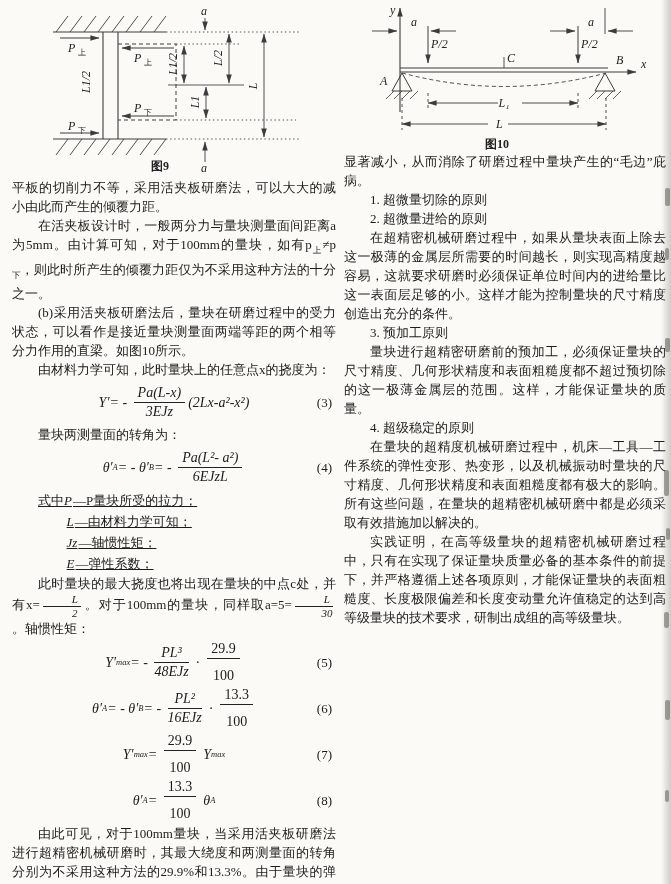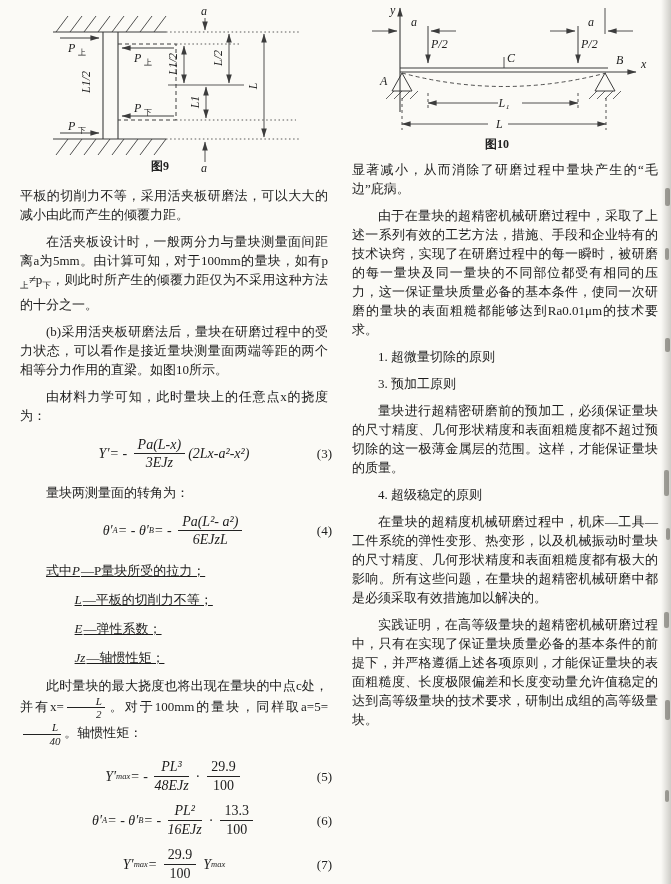--- a/index.html
+++ b/index.html
@@ -15,34 +15,34 @@
   #fig9{left:8px;top:2px;width:330px;height:174px;}
   #fig10{left:340px;top:0px;width:331px;height:152px;}
   svg{display:block;}
   svg text{font-family:"Liberation Serif","DejaVu Serif",serif;font-size:12px;fill:#222;font-style:italic;stroke:none;}
   svg text.subt{font-style:normal;font-size:8px;}
   svg text.cap{font-style:normal;font-size:12px;font-weight:bold;}
   
   .col{position:absolute;text-align:justify;font-size:13px;line-height:19px;}
   #colL{left:12px;top:178px;width:324px;}
   #colR{left:344px;top:152px;width:322px;}
-  .col p{margin:8px;text-indent:2em;}
+  .col p{margin:0;text-indent:2em;}
   .col p.cont{text-indent:0;}
   .def{text-indent:0;padding-left:2.2em;line-height:21px;text-decoration:underline;}
   .def.first{padding-left:0;}
   .var{font-style:italic;padding-right:1px;}
   sub{font-size:8.5px;}
   
   .eq{position:relative;display:flex;align-items:center;justify-content:center;
       min-height:42px;margin:2px 0;font-size:14px;font-style:italic;text-indent:0;}
   .eq .m{white-space:pre;}
   .eqno{position:absolute;right:4px;font-style:normal;font-size:13px;}
   .frac{display:inline-flex;flex-direction:column;text-align:center;margin:0 3px;line-height:1.25;}
   .fnum{border-bottom:1.2px solid #222;padding:0 4px;}
-  .up{font-style:normal;}
+  .up{font-style:normal;gap:8px;}
   .dot{padding:0 4px;font-style:normal;}
   .ifrac{display:inline-flex;flex-direction:column;text-align:center;vertical-align:middle;
          font-size:11px;line-height:1.15;margin:0 3px;font-style:italic;}
   .ifn{border-bottom:1px solid #222;padding:0 3px;}
   
   .edge{position:absolute;right:0;top:0;width:10px;height:884px;
         background:linear-gradient(to left,rgba(90,88,80,.28),rgba(90,88,80,0));}
   .smudge{position:absolute;background:#5e5c55;opacity:.55;border-radius:2px;}
 </style>
 </head>
@@ -188,30 +188,30 @@
         <sub>B</sub>
         <span class="m">= - </span>
       <span class="frac">
           <span class="fnum">Pa(L²- a²)</span>
           <span class="fden">6EJzL</span>
         </span>
       <span class="eqno">(4)</span>
     </div>
 
     <p class="def first"><span>式中</span><i class="var">P</i><span>—P量块所受的拉力；</span></p>
-    <p class="def"><i class="var">L</i><span>—平板的切削力不等；</span></p>
+    <p class="def"><i class="var">L</i><span>—由材料力学可知；</span></p>
+    <p class="def"><i class="var">Jz</i><span>—轴惯性矩；</span></p>
     <p class="def"><i class="var">E</i><span>—弹性系数；</span></p>
-    <p class="def"><i class="var">Jz</i><span>—轴惯性矩；</span></p>
 
     <p><span>此时量块的最大挠度也将出现在量块的中点c处，并有x=</span><span class="ifrac">
           <span class="ifn">L</span>
           <span class="ifd">2</span>
         </span><span>。对于100mm的量块，同样取a=5=</span><span class="ifrac">
           <span class="ifn">L</span>
-          <span class="ifd">40</span>
+          <span class="ifd">30</span>
         </span><span>。轴惯性矩：</span></p>
 
     <div class="eq">
       <span>Y′</span>
         <sub>max</sub>
         <span class="m">= - </span>
       <span class="frac">
           <span class="fnum">PL³</span>
           <span class="fden">48EJz</span>
         </span>
@@ -267,22 +267,23 @@
       <span style="padding-left:4px">θ</span>
         <sub>A</sub>
       <span class="eqno">(8)</span>
     </div>
 
     <p>由此可见，对于100mm量块，当采用活夹板研磨法进行超精密机械研磨时，其最大绕度和两测量面的转角分别为不采用这种方法的29.9%和13.3%。由于量块的弹性变形</p>
   </div>
 
   <div class="col" id="colR">
     <p class="cont">显著减小，从而消除了研磨过程中量块产生的“毛边”庇病。</p>
-    <p>由于在量块的超精密机械研磨过程中，采取了上述一系列有效的工艺方法，措施、手段和企业特有的技术诀窍，实现了在研磨过程中的每一瞬时，被研磨的每一量块及同一量块的不同部位都受有相同的压力，这一保证量块质量必备的基本条件，使同一次研磨的量块的表面粗糙都能够达到Ra0.01μm的技术要求。</p>
     <p>1. 超微量切除的原则</p>
+    <p>2. 超微量进给的原则</p>
+    <p>在超精密机械研磨过程中，如果从量块表面上除去这一极薄的金属层所需要的时间越长，则实现高精度越容易，这就要求研磨时必须保证单位时间内的进给量比这一表面层足够的小。这样才能为控制量块的尺寸精度创造出充分的条件。</p>
     <p>3. 预加工原则</p>
     <p>量块进行超精密研磨前的预加工，必须保证量块的尺寸精度、几何形状精度和表面粗糙度都不超过预切除的这一极薄金属层的范围。这样，才能保证量块的质量。</p>
     <p>4. 超级稳定的原则</p>
     <p>在量块的超精度机械研磨过程中，机床—工具—工件系统的弹性变形、热变形，以及机械振动时量块的尺寸精度、几何形状精度和表面粗糙度都有极大的影响。所有这些问题，在量块的超精密机械研磨中都是必须采取有效措施加以解决的。</p>
     <p>实践证明，在高等级量块的超精密机械研磨过程中，只有在实现了保证量块质量必备的基本条件的前提下，并严格遵循上述各项原则，才能保证量块的表面粗糙度、长度极限偏差和长度变动量允许值稳定的达到高等级量块的技术要求，研制出成组的高等级量块。</p>
   </div>
 
   <div class="edge"></div>
   <div class="smudge" style="right:1px;top:188px;width:5px;height:18px;"></div>
   <div class="smudge" style="right:2px;top:248px;width:4px;height:12px;"></div>

